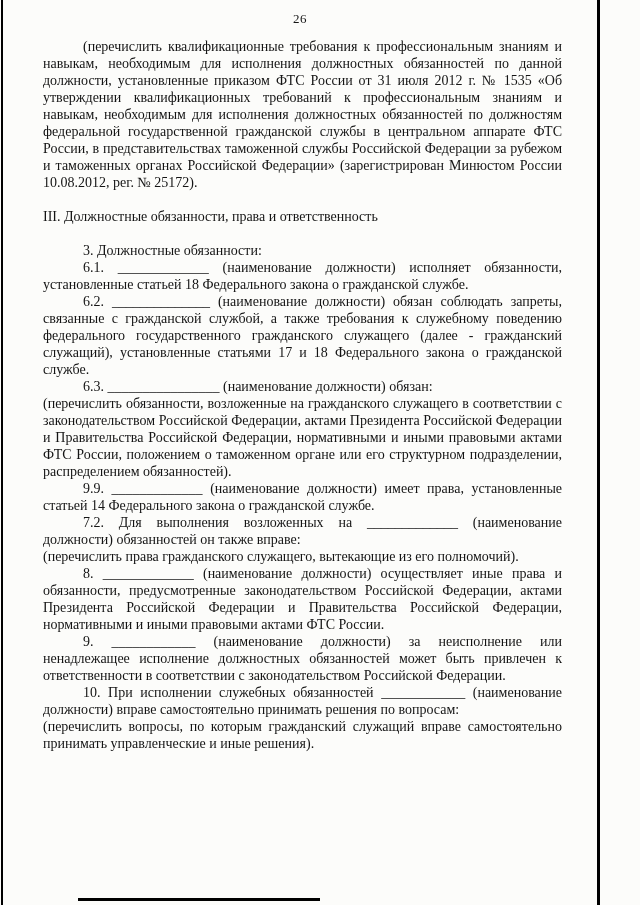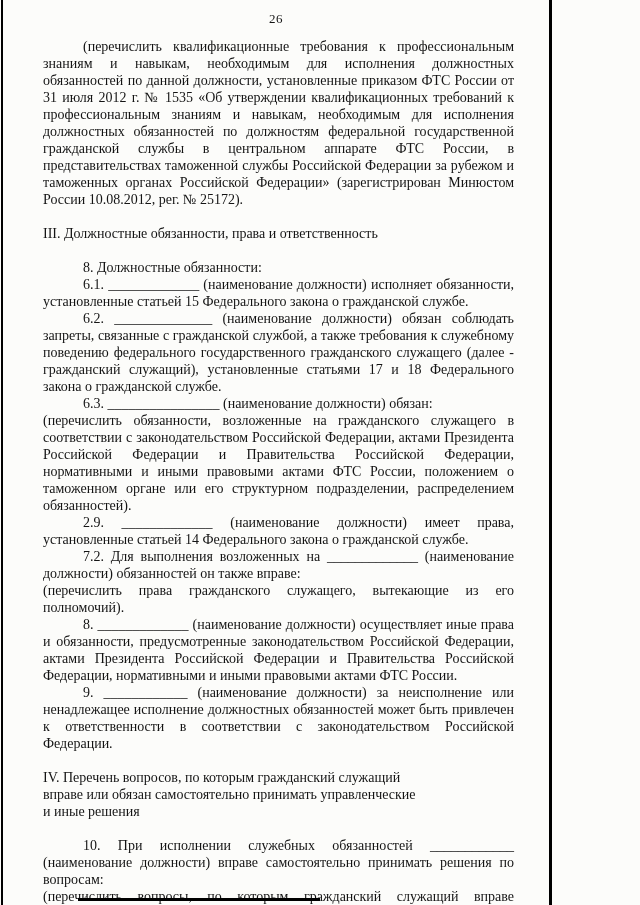--- a/index.html
+++ b/index.html
@@ -5,21 +5,21 @@
   * { margin: 0; padding: 0; box-sizing: border-box; }
   html, body { width: 640px; height: 905px; }
   body {
     background: var(--paper, #fcfcfa);
     color: var(--ink, #141414);
     font-family: "Liberation Serif", serif;
     overflow: hidden;
   }
   .page {
     position: relative;
-    width: 552px;
+    width: 600px;
     height: 905px;
     overflow: hidden;
   }
   
   .edge { position: absolute; background: var(--edge, #000); }
   .edge-left   { left: 1px;  top: 0; width: 2px; height: 100%; }
   .edge-right  { right: 0;   top: 0; width: 3px; height: 100%; }
   .edge-bottom { left: 78px; bottom: 4px; width: 242px; height: 3px; }
 
   .page-number {
@@ -47,29 +47,26 @@
 <div class="page">
   <div class="edge edge-left"></div>
   <div class="edge edge-right"></div>
   <div class="edge edge-bottom"></div>
 
   <div class="page-number">26</div>
 
   <div class="doc-body" id="doc-body">
       <div class="para indent">(перечислить квалификационные требования к профессиональным знаниям и навыкам, необходимым для исполнения должностных обязанностей по данной должности, установленные приказом ФТС России от 31 июля 2012 г. № 1535 «Об утверждении квалификационных требований к профессиональным знаниям и навыкам, необходимым для исполнения должностных обязанностей по должностям федеральной государственной гражданской службы в центральном аппарате ФТС России, в представительствах таможенной службы Российской Федерации за рубежом и таможенных органах Российской Федерации» (зарегистрирован Минюстом России 10.08.2012, рег. № 25172).</div>
       <div class="heading">III. Должностные обязанности, права и ответственность</div>
-      <div class="para indent">8. Должностные обязанности:</div>
-      <div class="para indent">6.1. _____________ (наименование должности) исполняет обязанности, установленные статьей 15 Федерального закона о гражданской службе.</div>
+      <div class="para indent">3. Должностные обязанности:</div>
+      <div class="para indent">6.1. _____________ (наименование должности) исполняет обязанности, установленные статьей 18 Федерального закона о гражданской службе.</div>
       <div class="para indent">6.2. ______________ (наименование должности) обязан соблюдать запреты, связанные с гражданской службой, а также требования к служебному поведению федерального государственного гражданского служащего (далее - гражданский служащий), установленные статьями 17 и 18 Федерального закона о гражданской службе.</div>
       <div class="para indent">6.3. ________________ (наименование должности) обязан:</div>
       <div class="para">(перечислить обязанности, возложенные на гражданского служащего в соответствии с законодательством Российской Федерации, актами Президента Российской Федерации и Правительства Российской Федерации, нормативными и иными правовыми актами ФТС России, положением о таможенном органе или его структурном подразделении, распределением обязанностей).</div>
-      <div class="para indent">2.9. _____________ (наименование должности) имеет права, установленные статьей 14 Федерального закона о гражданской службе.</div>
+      <div class="para indent">9.9. _____________ (наименование должности) имеет права, установленные статьей 14 Федерального закона о гражданской службе.</div>
       <div class="para indent">7.2. Для выполнения возложенных на _____________ (наименование должности) обязанностей он также вправе:</div>
       <div class="para">(перечислить права гражданского служащего, вытекающие из его полномочий).</div>
       <div class="para indent">8. _____________ (наименование должности) осуществляет иные права и обязанности, предусмотренные законодательством Российской Федерации, актами Президента Российской Федерации и Правительства Российской Федерации, нормативными и иными правовыми актами ФТС России.</div>
       <div class="para indent">9. ____________ (наименование должности) за неисполнение или ненадлежащее исполнение должностных обязанностей может быть привлечен к ответственности в соответствии с законодательством Российской Федерации.</div>
-      <div class="heading">IV. Перечень вопросов, по которым гражданский служащий
-вправе или обязан самостоятельно принимать управленческие
-и иные решения</div>
       <div class="para indent">10. При исполнении служебных обязанностей ____________ (наименование должности) вправе самостоятельно принимать решения по вопросам:</div>
       <div class="para">(перечислить вопросы, по которым гражданский служащий вправе самостоятельно принимать управленческие и иные решения).</div>
     </div>
 </div>
 
 </body></html>

